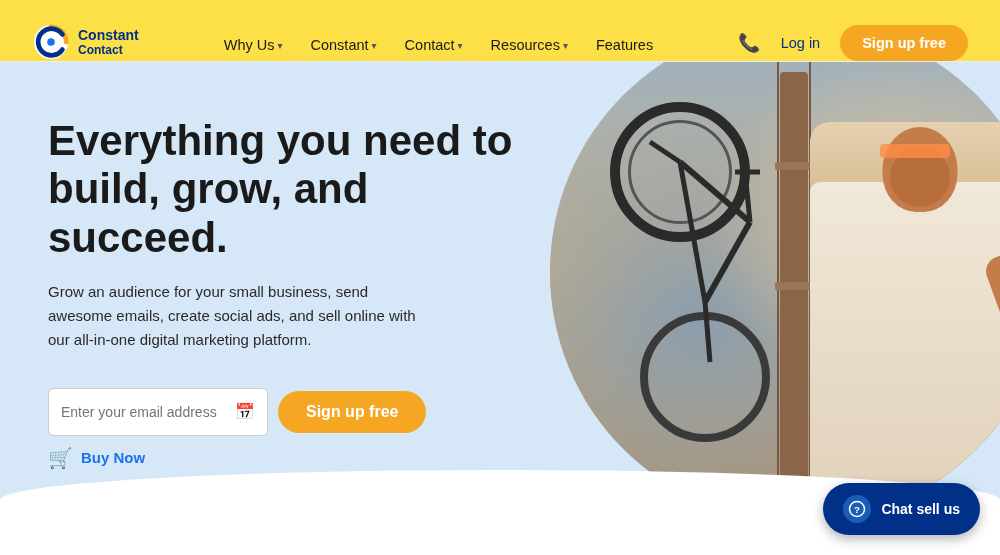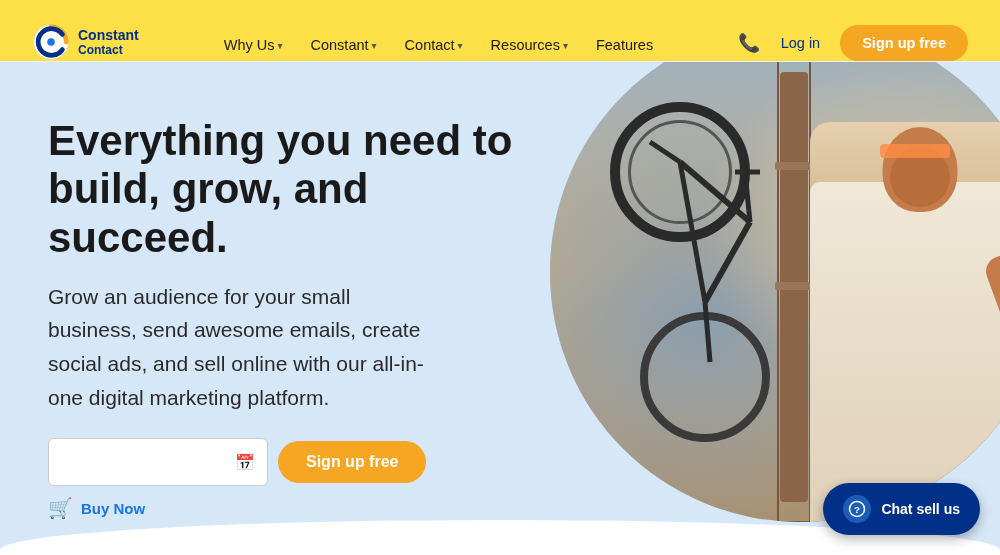--- a/index.html
+++ b/index.html
@@ -90,24 +90,24 @@
       z-index: 2;
     }
     .hero-title {
       font-size: 42px;
       font-weight: 800;
       color: #1a1a1a;
       line-height: 1.15;
       margin-bottom: 18px;
     }
     .hero-subtitle {
-      font-size: 21px;
+      font-size: 15px;
       color: #2a2a2a;
       line-height: 1.6;
-      margin-bottom: 24px;
+      margin-bottom: 36px;
       max-width: 380px;
     }
     .email-row {
       display: flex;
       gap: 10px;
       margin-bottom: 10px;
       align-items: center;
     }
     .email-input-wrap {
       display: flex;
@@ -318,20 +318,21 @@
   </div>
 </header>
 
 <section class="hero">
   <div class="hero-content">
     <h1 class="hero-title">Everything you need to build, grow, and succeed.</h1>
     <p class="hero-subtitle">Grow an audience for your small business, send awesome emails, create social ads, and sell online with our all-in-one digital marketing platform.</p>
 
     <div class="email-row">
       <div class="email-input-wrap">
+        <input class="email-input" type="email" placeholder="Enter your email address" style="">
         <span class="calendar-icon">📅</span>
       </div>
       <button class="hero-signup-btn">Sign up free</button>
     </div>
 
 
     <div class="buy-now-row">
       <span class="cart-icon">🛒</span>
       <span class="buy-now-text">Buy Now</span>
     </div>

